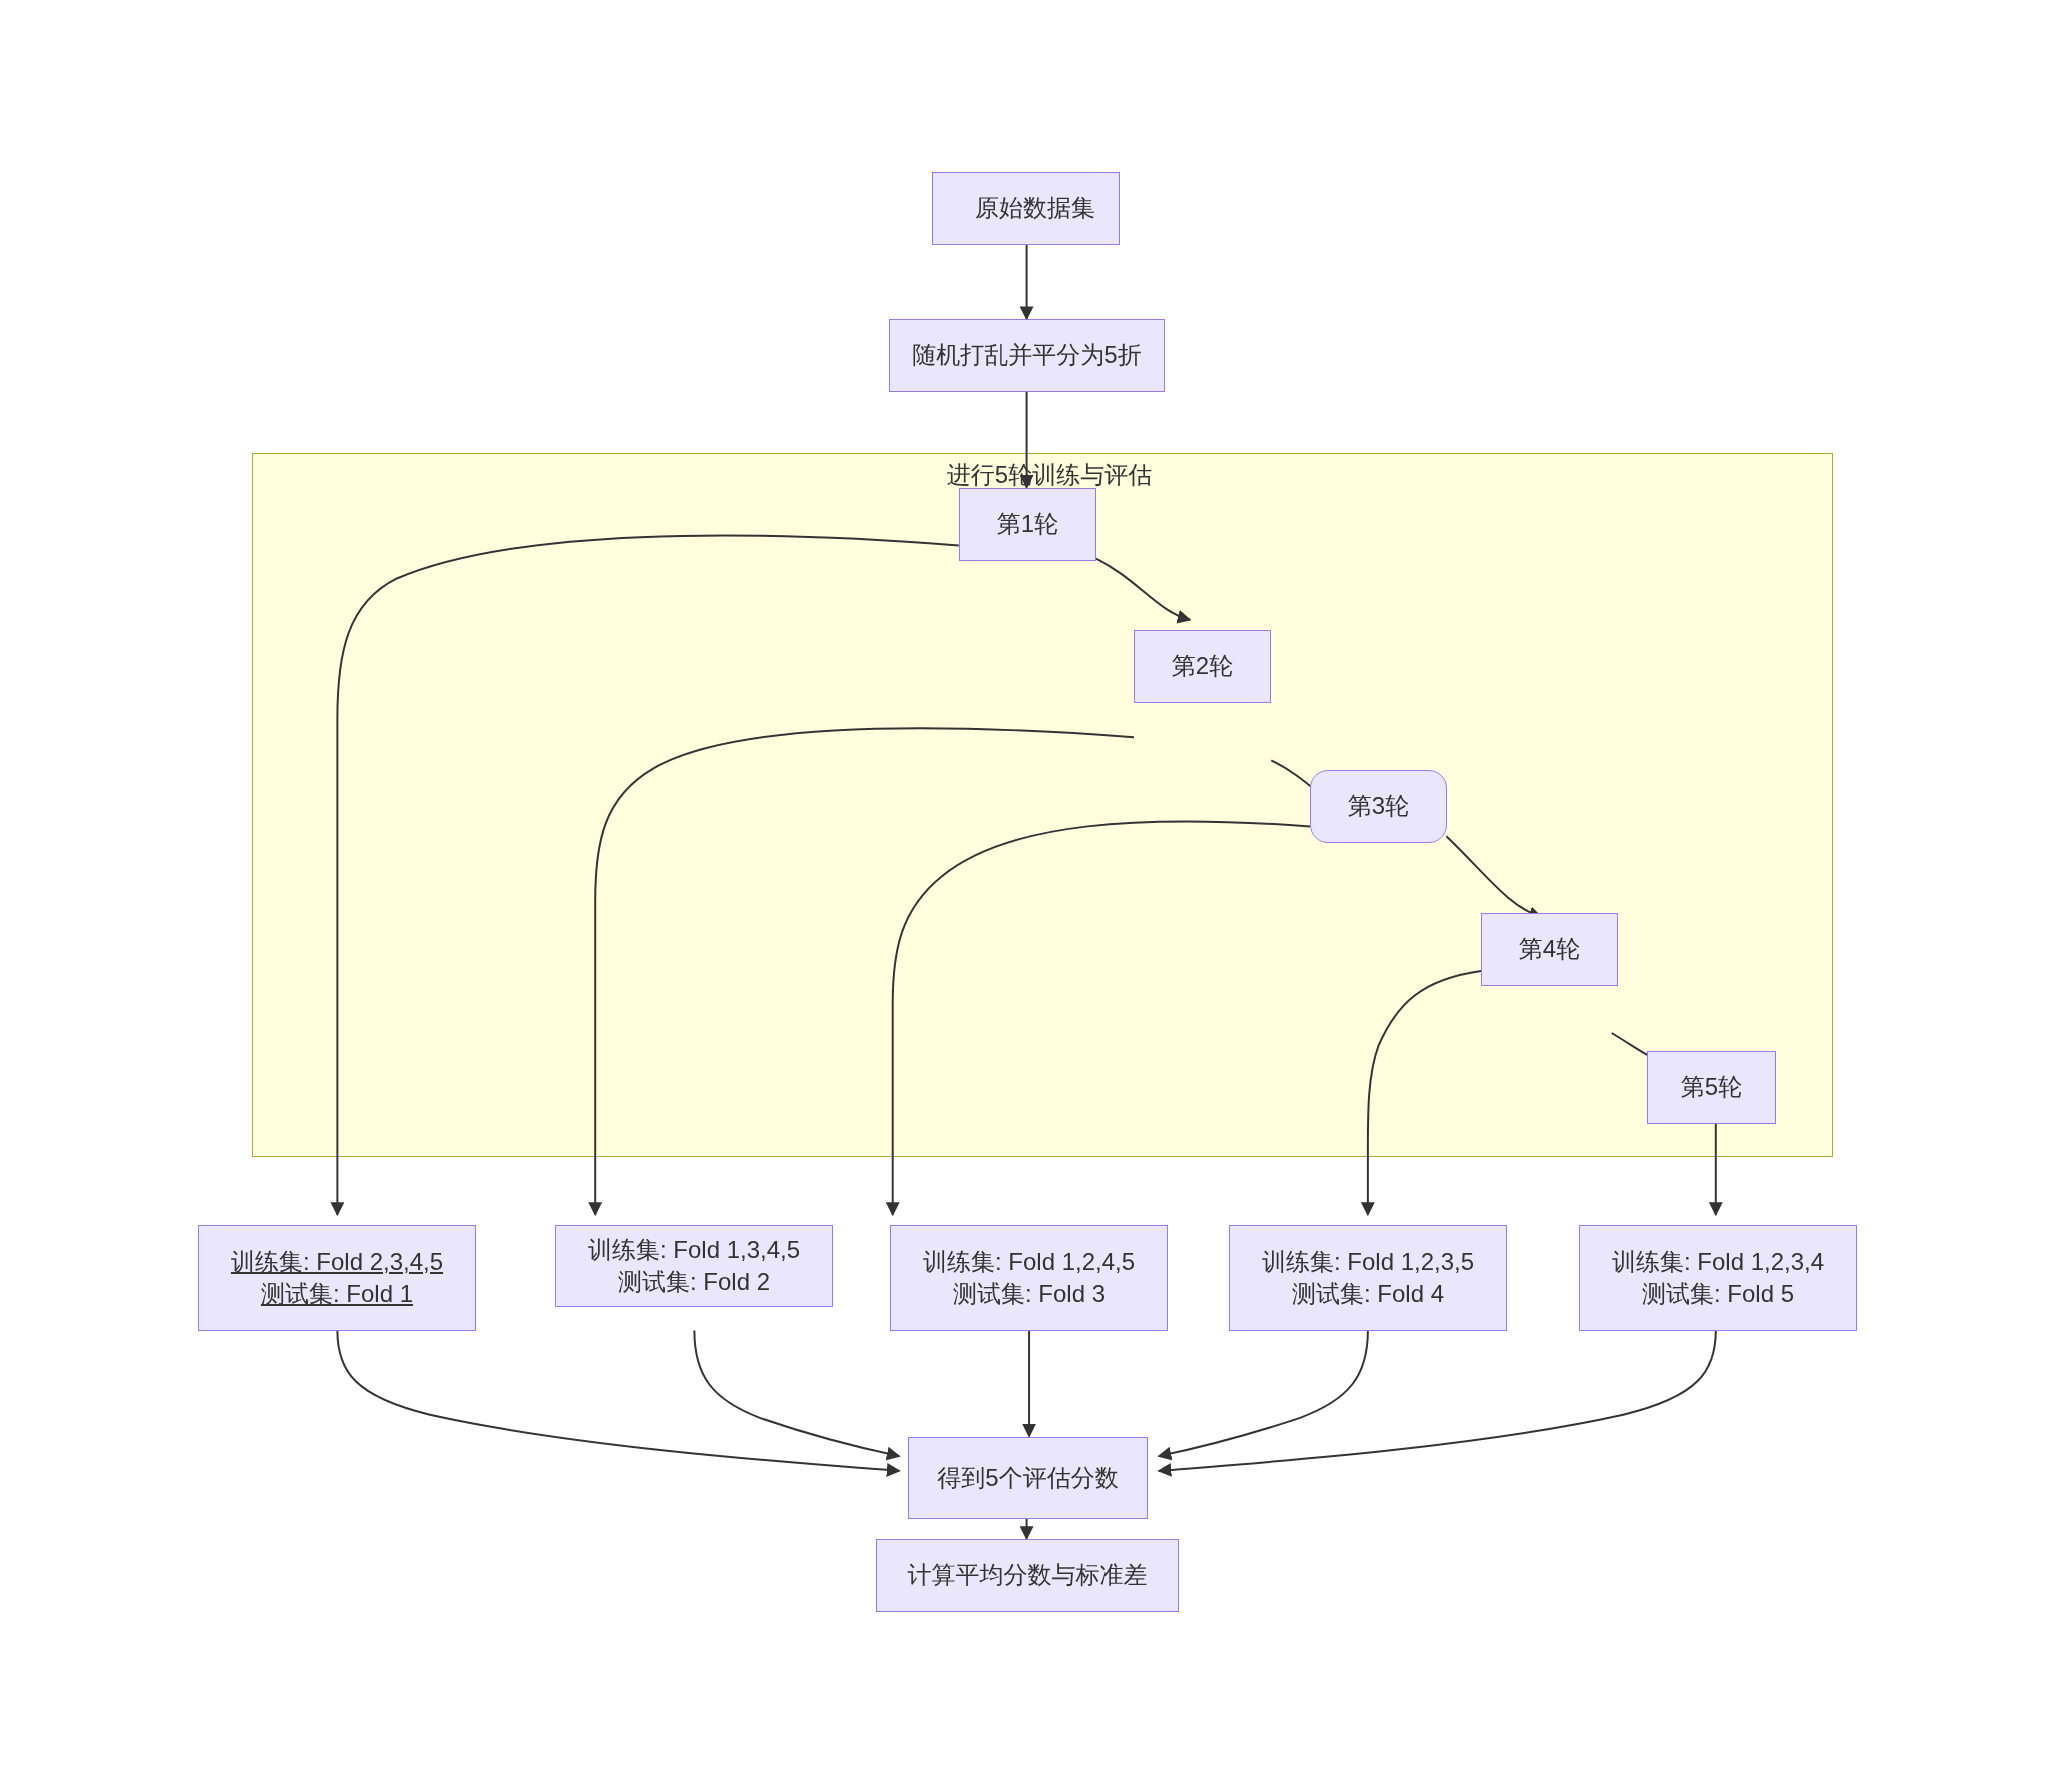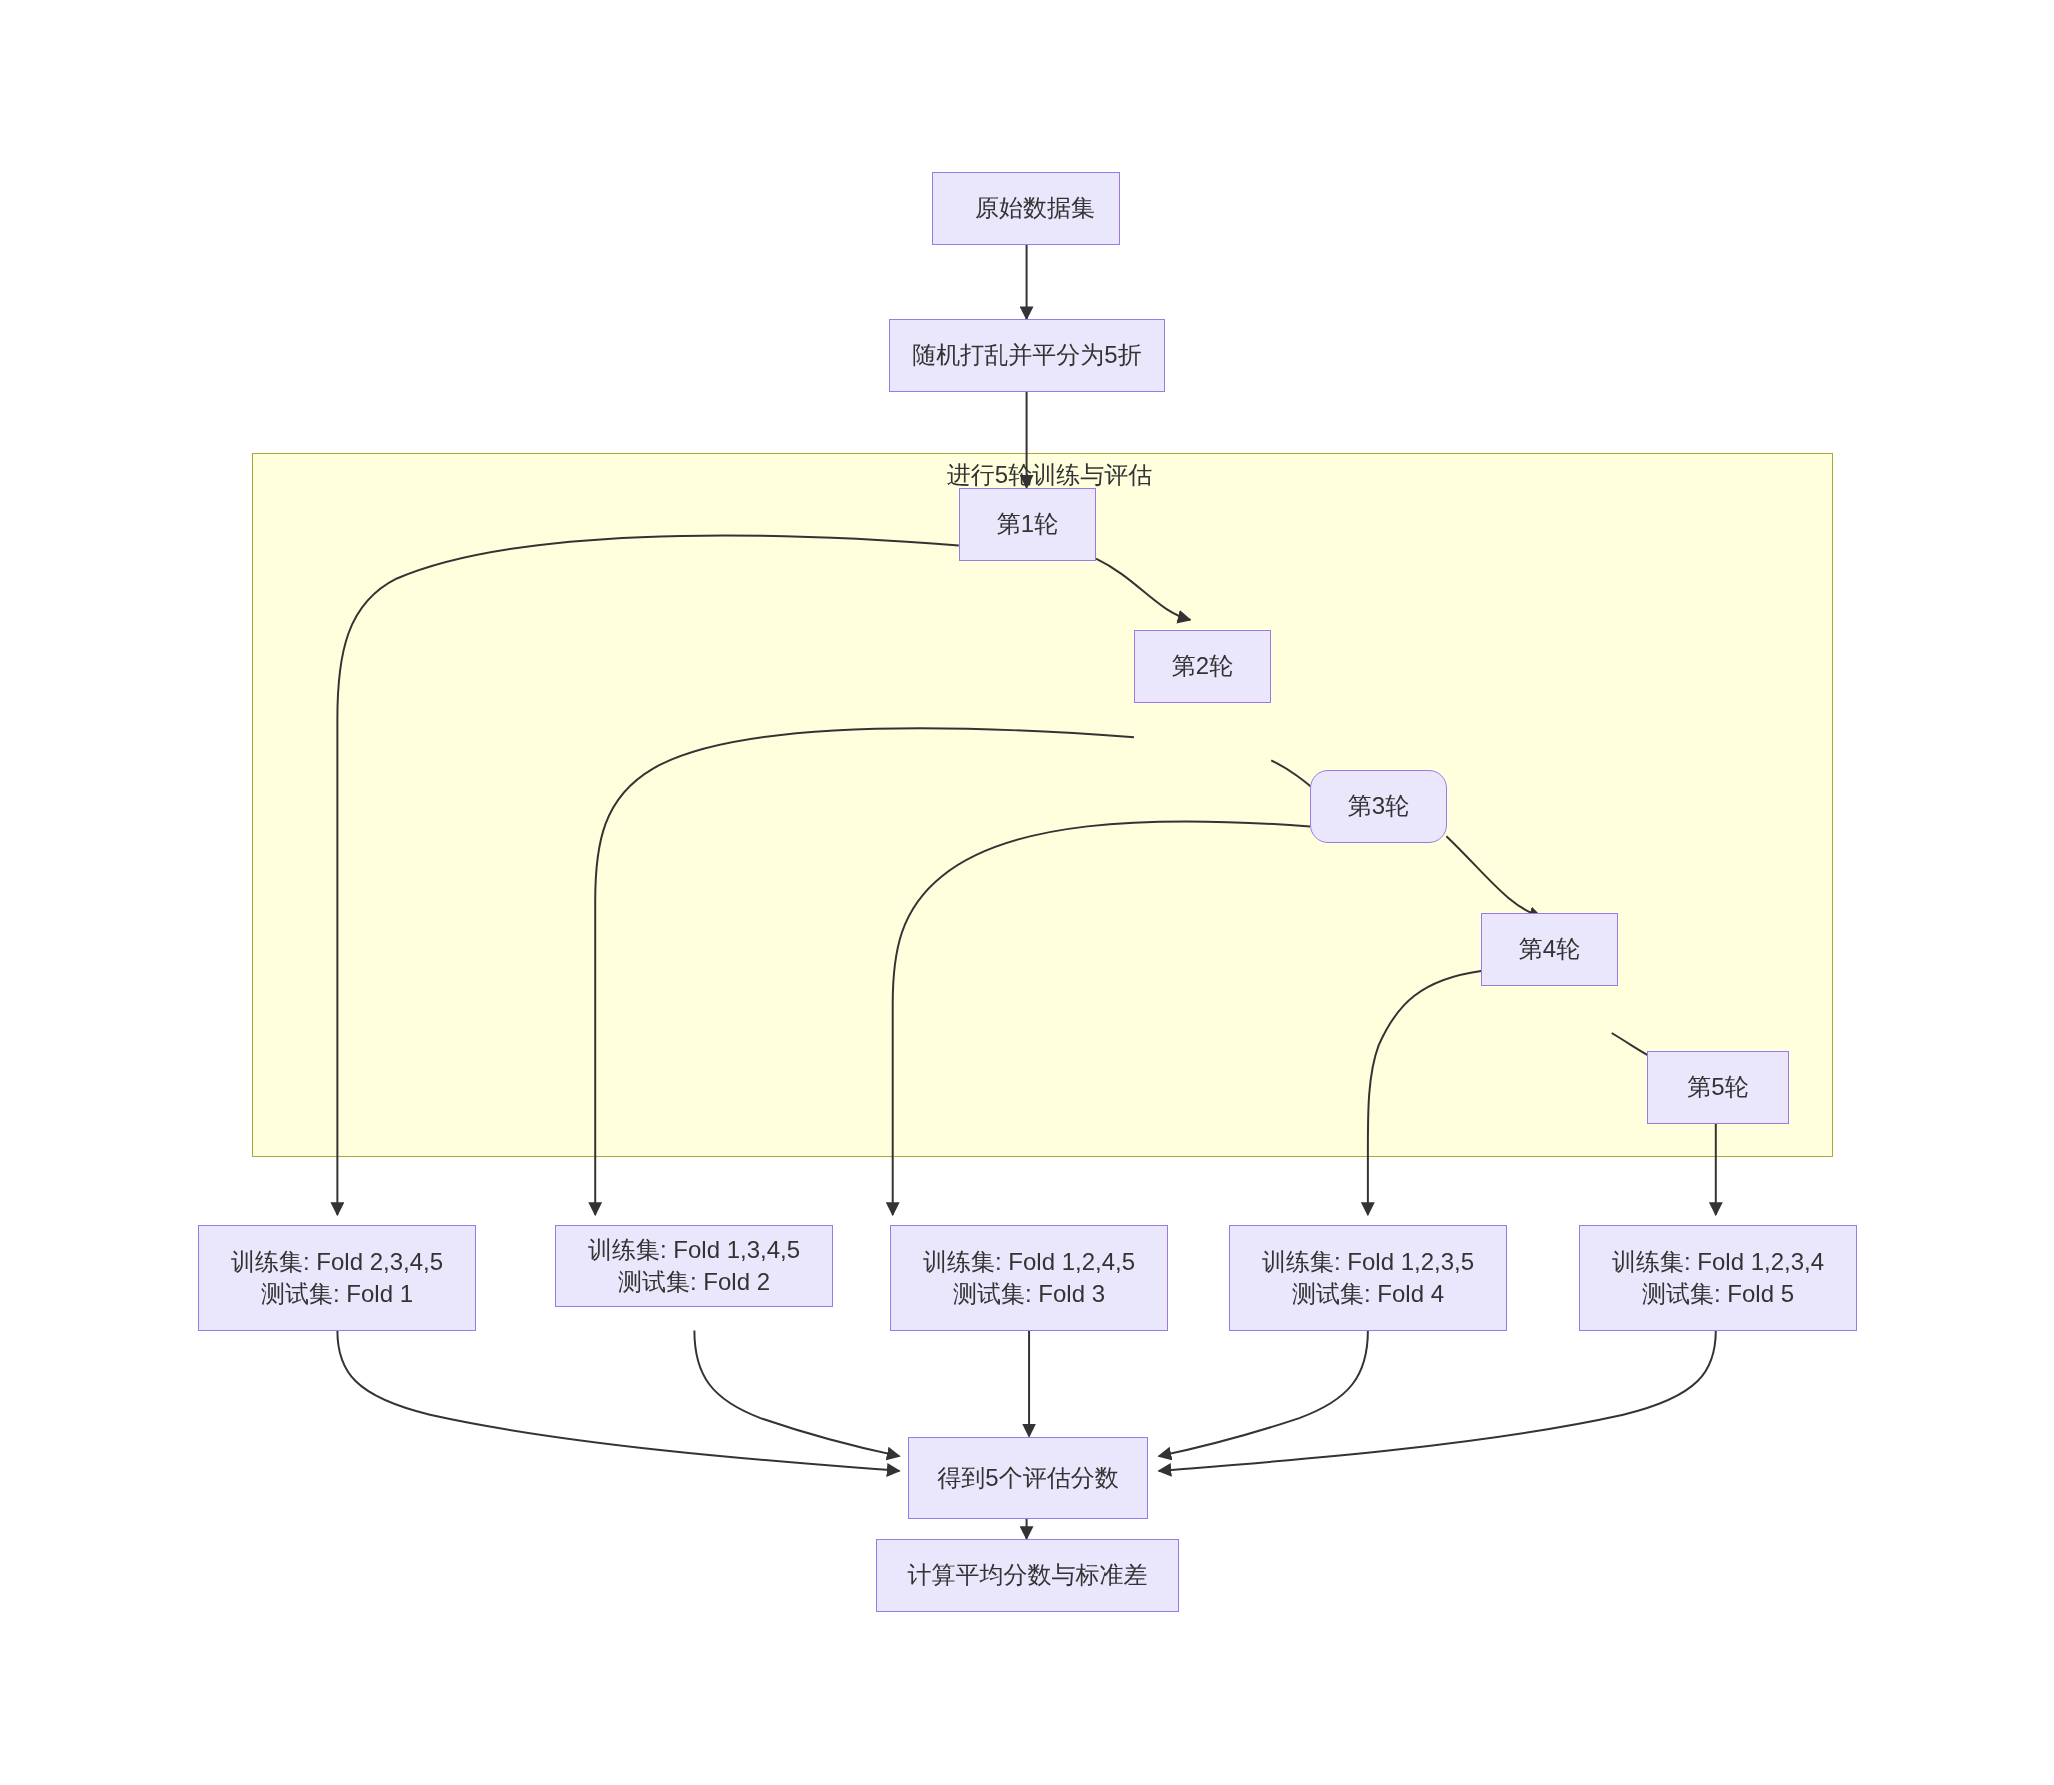--- a/index.html
+++ b/index.html
@@ -120,25 +120,25 @@
   </div>
 
   <div class="node" style="left:1310px; top:770px; width:137px; height:73px;border-radius:18px;">
     <span class="line">第3轮</span>
   </div>
 
   <div class="node" style="left:1481px; top:913px; width:137px; height:73px;">
     <span class="line">第4轮</span>
   </div>
 
-  <div class="node" style="left:1647px; top:1051px; width:142px; height:73px;">
+  <div class="node" style="left:1647px; top:1051px; width:129px; height:73px;">
     <span class="line">第5轮</span>
   </div>
 
-  <div class="node" style="left:198px; top:1225px; width:278px; height:106px;">
+  <div class="node" style="left:198px; top:1225px; width:278px; height:106px;text-decoration:underline;">
     <span class="line">训练集: Fold 2,3,4,5</span>
     <span class="line">测试集: Fold 1</span>
   </div>
 
   <div class="node" style="left:555px; top:1225px; width:278px; height:82px;">
     <span class="line">训练集: Fold 1,3,4,5</span>
     <span class="line">测试集: Fold 2</span>
   </div>
 
   <div class="node" style="left:890px; top:1225px; width:278px; height:106px;">

